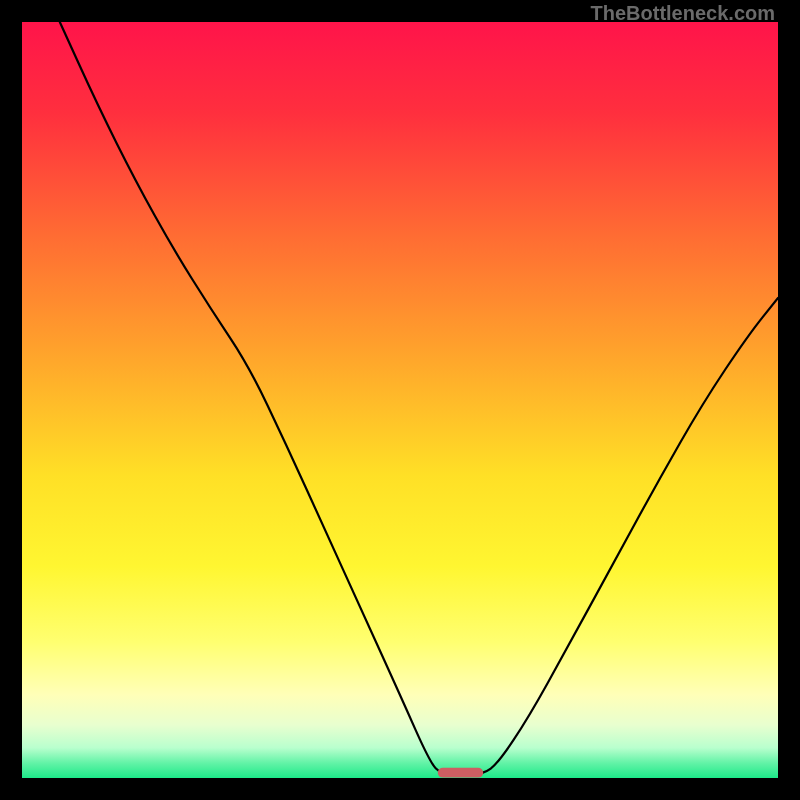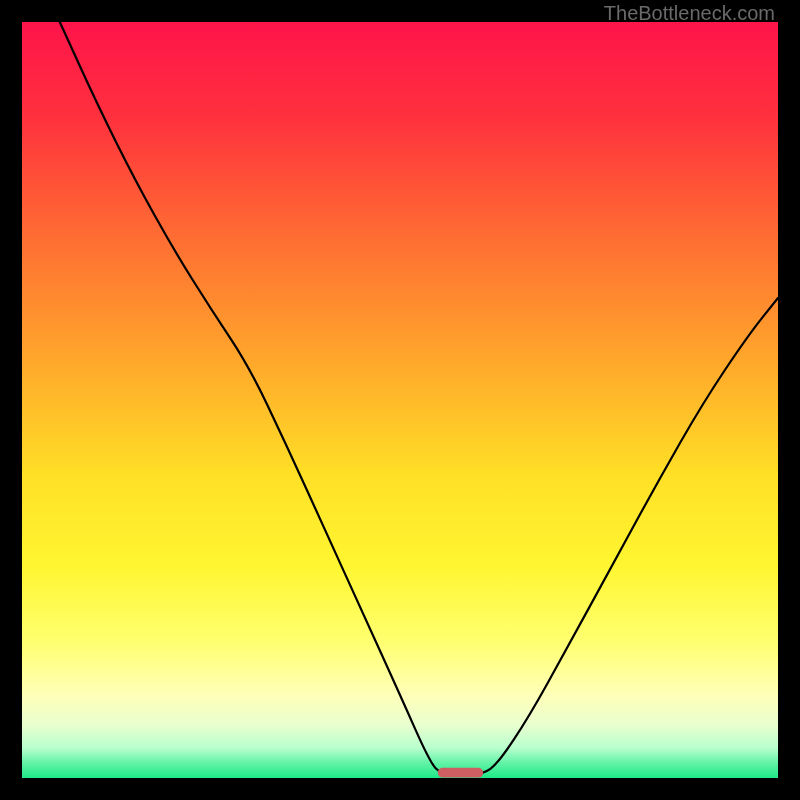--- a/index.html
+++ b/index.html
@@ -24,21 +24,21 @@
     top: 0;
     width: 100%;
     height: 100%;
   }
   .attribution {
     position: absolute;
     right: 25px;
     top: 2px;
     color: #6a6a6a;
     font-size: 20px;
-    font-weight: 400;
+    font-weight: 700;
   }
   svg.overlay {
     position: absolute;
     left: 0;
     top: 0;
   }
   .marker {
     position: absolute;
   }
 </style>

